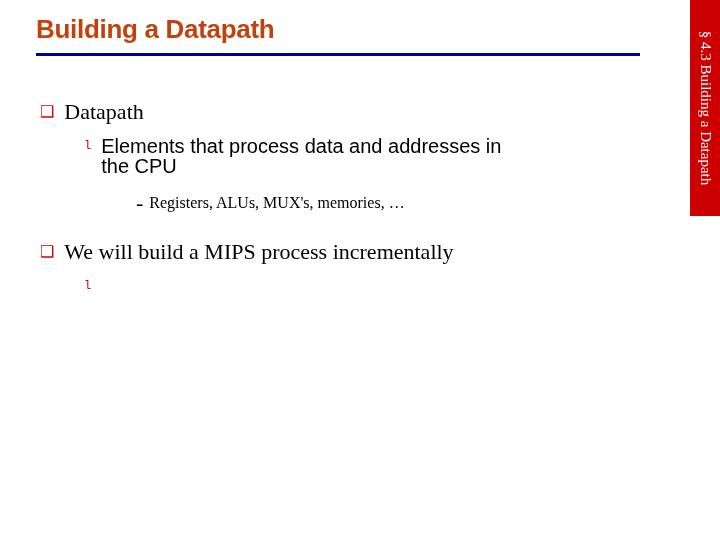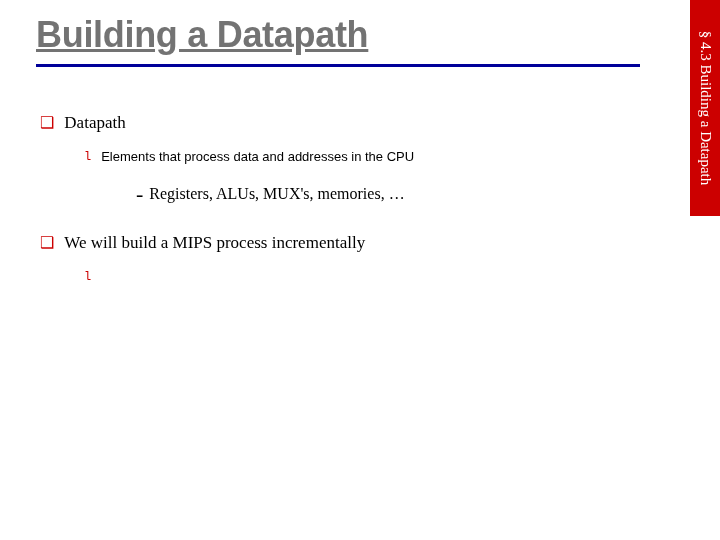--- a/index.html
+++ b/index.html
@@ -12,25 +12,24 @@
     .slide {
       width: 720px;
       height: 540px;
       position: relative;
       padding: 0;
     }
     .title-area {
       padding: 14px 0 0 36px;
     }
     .title {
-      color: #737373;
-      font-size: 36px;
+      color: #c2410c;
+      font-size: 26px;
       font-weight: bold;
       letter-spacing: -0.3px;
-      text-decoration: underline;
     }
     .title-rule {
       height: 3px;
       background: #000099;
       margin: 8px 36px 0 36px;
       width: 604px;
     }
     .side-tab {
       position: absolute;
       right: 0;
@@ -61,39 +60,39 @@
     }
     .lvl1 .bullet {
       color: #cc0000;
       font-size: 16px;
       margin-right: 10px;
       line-height: 28px;
       font-family: 'Arial', sans-serif;
     }
     .lvl1 .text {
       color: #000000;
-      font-size: 17px;
+      font-size: 22px;
       font-family: 'Times New Roman', serif;
       line-height: 28px;
     }
     .lvl2 {
       display: flex;
       align-items: flex-start;
       margin: 10px 0 6px 44px;
     }
     .lvl2 .bullet {
       color: #cc0000;
       font-size: 12px;
       margin-right: 10px;
       line-height: 20px;
       font-family: 'Courier New', monospace;
     }
     .lvl2 .text {
       color: #000000;
-      font-size: 13px;
+      font-size: 20px;
       font-family: Arial, sans-serif;
       line-height: 20px;
       max-width: 420px;
     }
     .lvl3 {
       display: flex;
       align-items: flex-start;
       margin: 14px 0 18px 96px;
     }
     .lvl3 .bullet {

